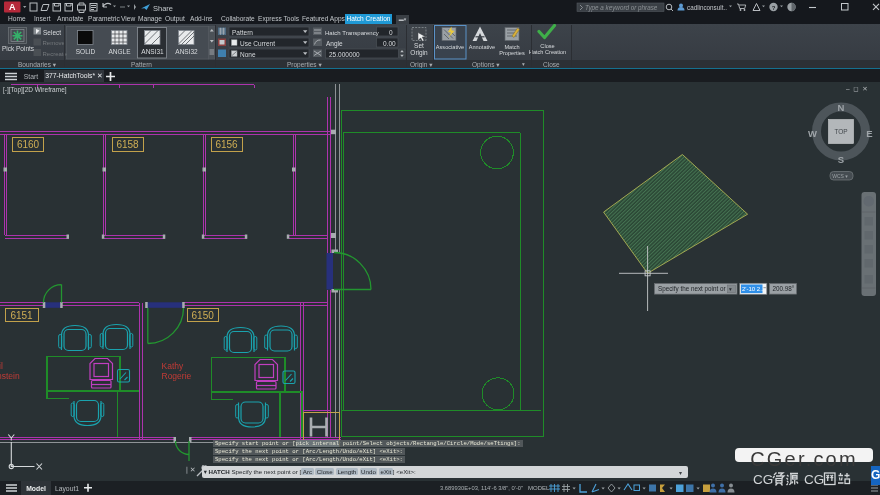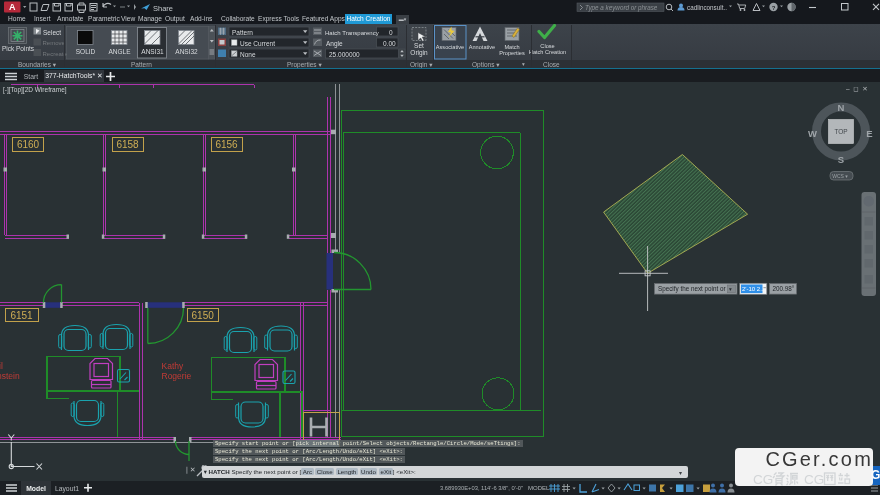--- a/index.html
+++ b/index.html
@@ -33,22 +33,22 @@
 #statusbar { position:absolute; top:481px; left:0; width:880px; height:14px; background:#1c2024; z-index:20; }
 
 
 .histline { position:absolute; font-family:"Liberation Mono", monospace; font-size:5.6px; line-height:7.7px;
   color:#e6e6d4; background:rgba(88,94,98,0.85); white-space:pre; z-index:15; padding:0 2px; }
 #cmdbar { position:absolute; top:465.5px; left:202px; width:486px; height:12px; background:#d3d6d8;
   border-radius:2px; z-index:15; font-size:6.2px; color:#24282c; line-height:12px; white-space:pre; }
 .chip { background:#afbac4; border-radius:1.5px; padding:0 1.5px; }
 
 
-#wmbox { position:absolute; top:447.5px; left:735px; width:138px; height:38px; background:rgba(250,250,250,0.97);
-  border-radius:4px; z-index:30; text-align:right; }
+#wmbox { position:absolute; top:447.5px; left:735px; width:138px; height:14px; background:rgba(250,250,250,0.97);
+  border-radius:4px; z-index:30; text-align:center; }
 #wmbox span { font-size:20px; color:#383838; letter-spacing:2.2px; line-height:23px; }
 #blueg { position:absolute; top:466px; left:871px; width:9px; height:19px; background:#1565c0; z-index:29;
   color:#fff; font-size:12px; font-weight:bold; line-height:18px; text-align:center; }
 </style>
 </head>
 <body>
 <div id="root">
 
 <svg class="abs" style="top:0;left:0;z-index:5;" width="880" height="495" viewBox="0 0 880 495">
   <rect x="0" y="0" width="880" height="495" fill="#293134"></rect>

